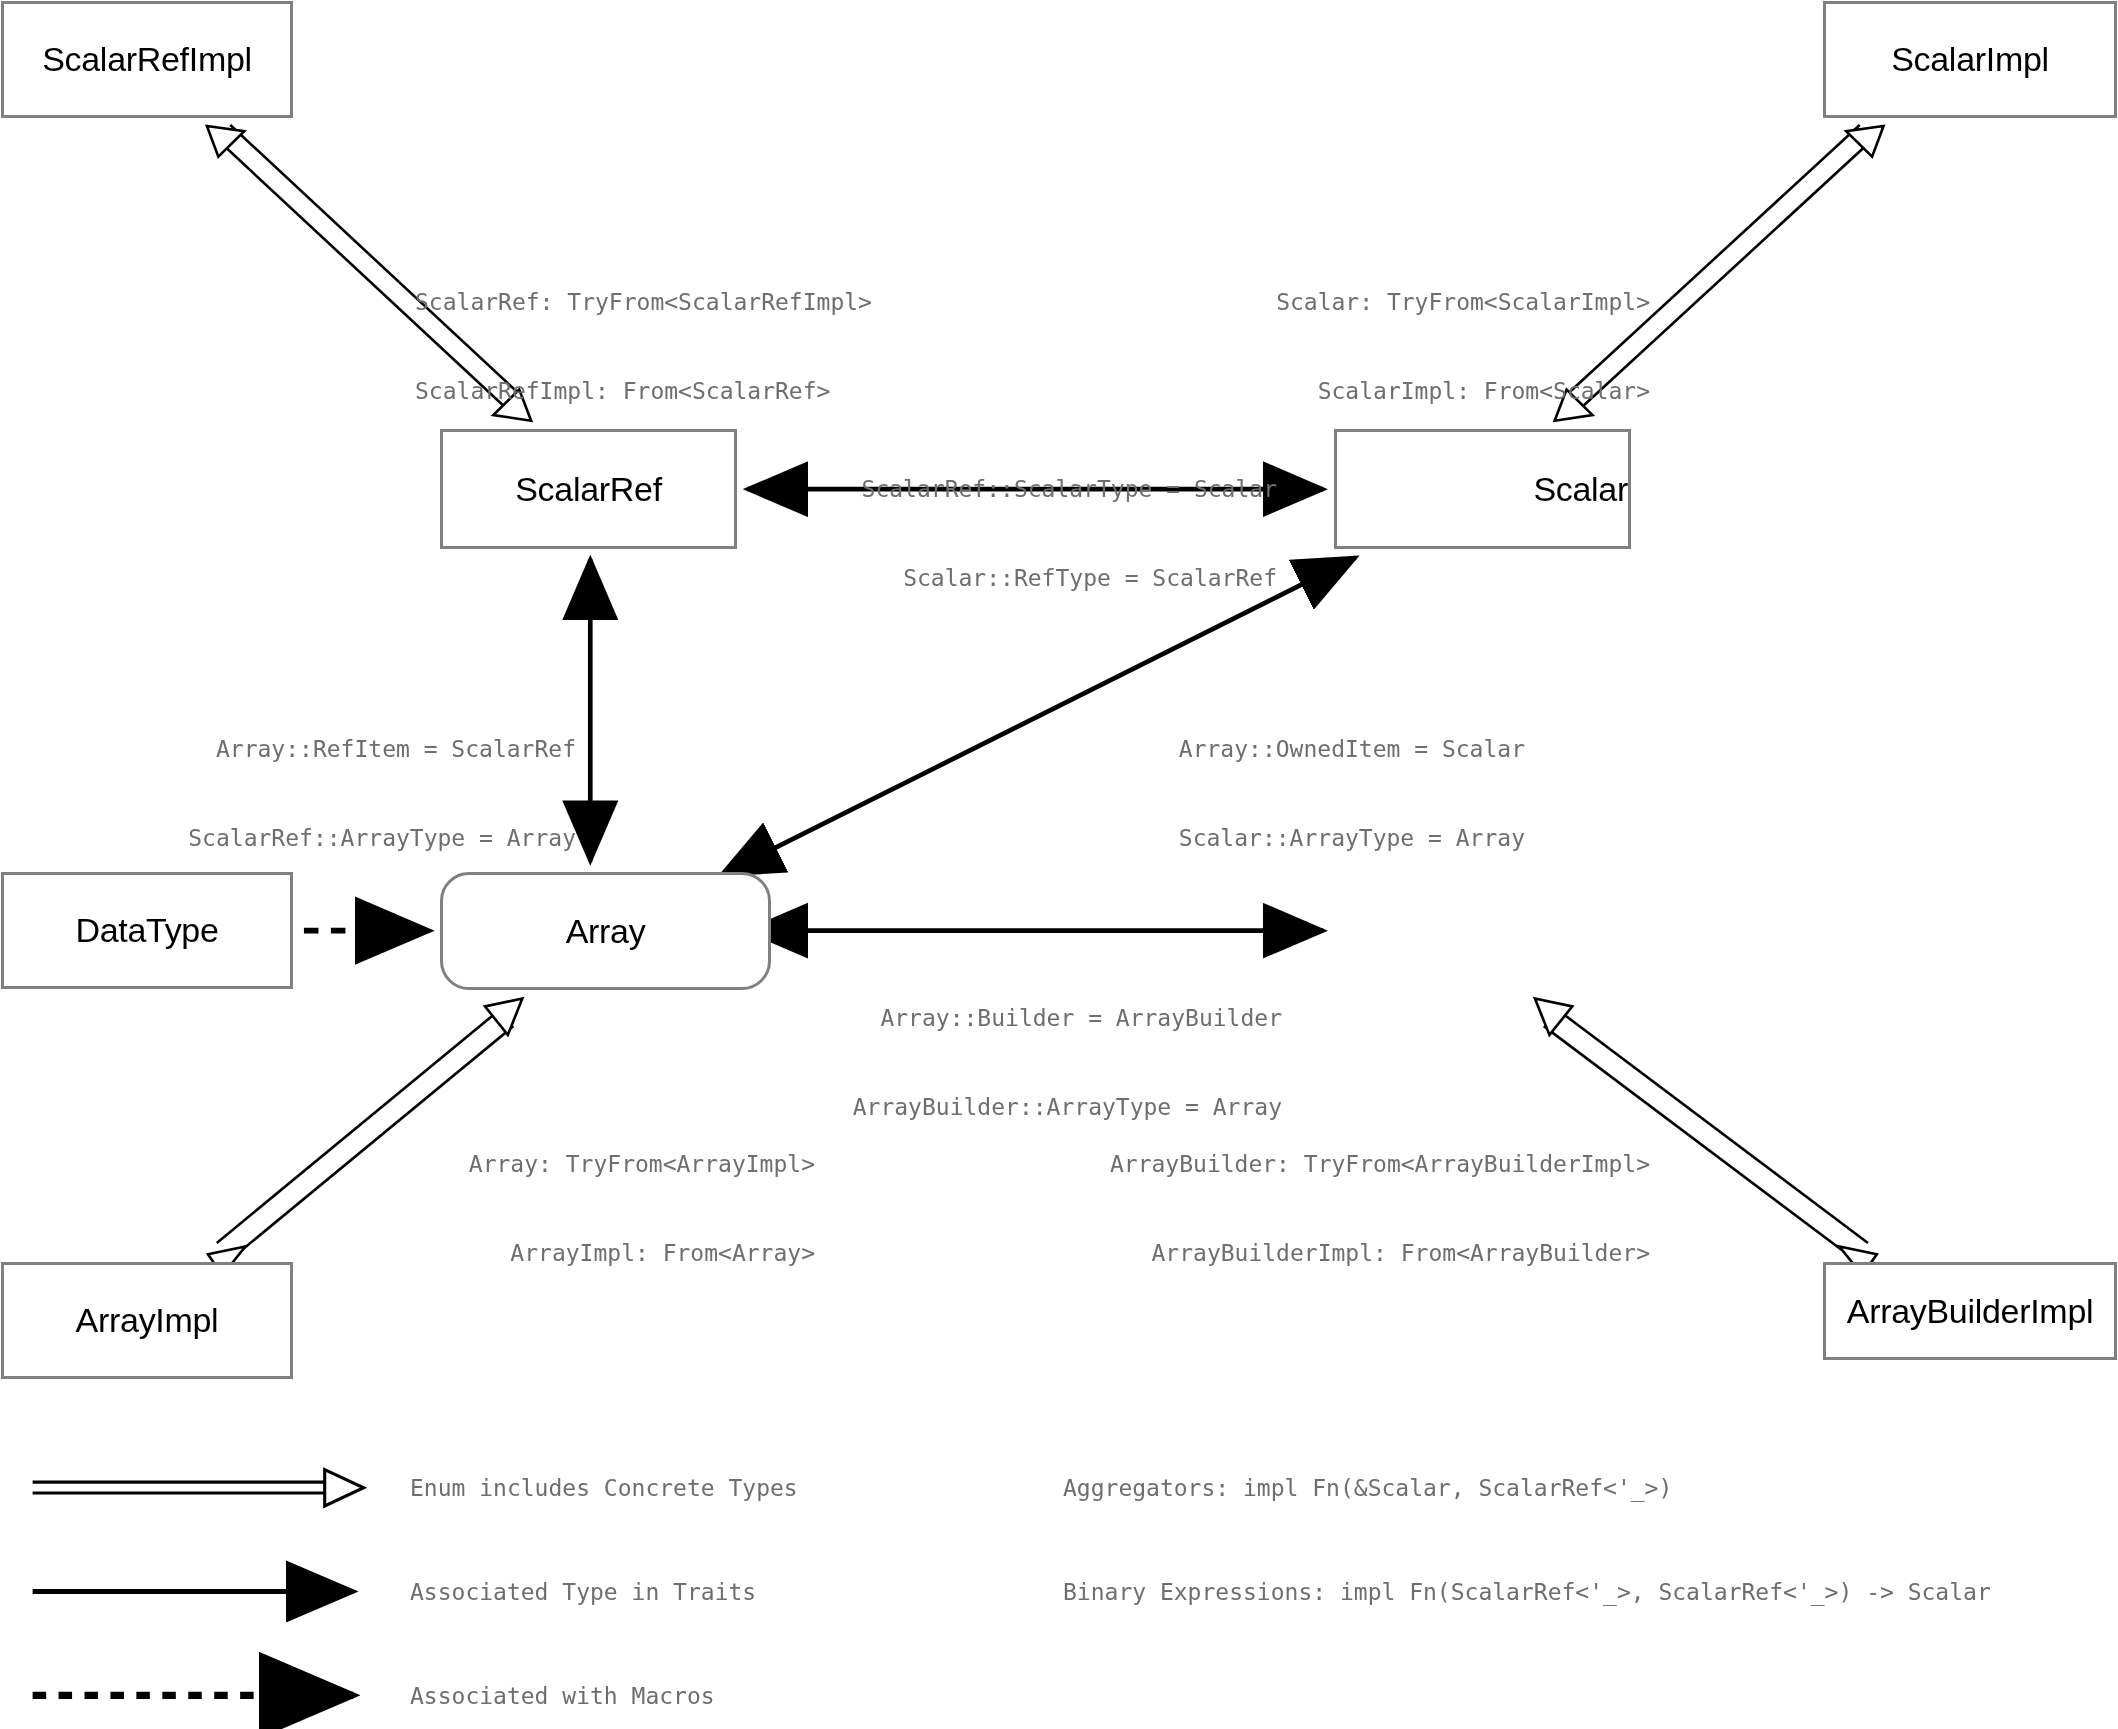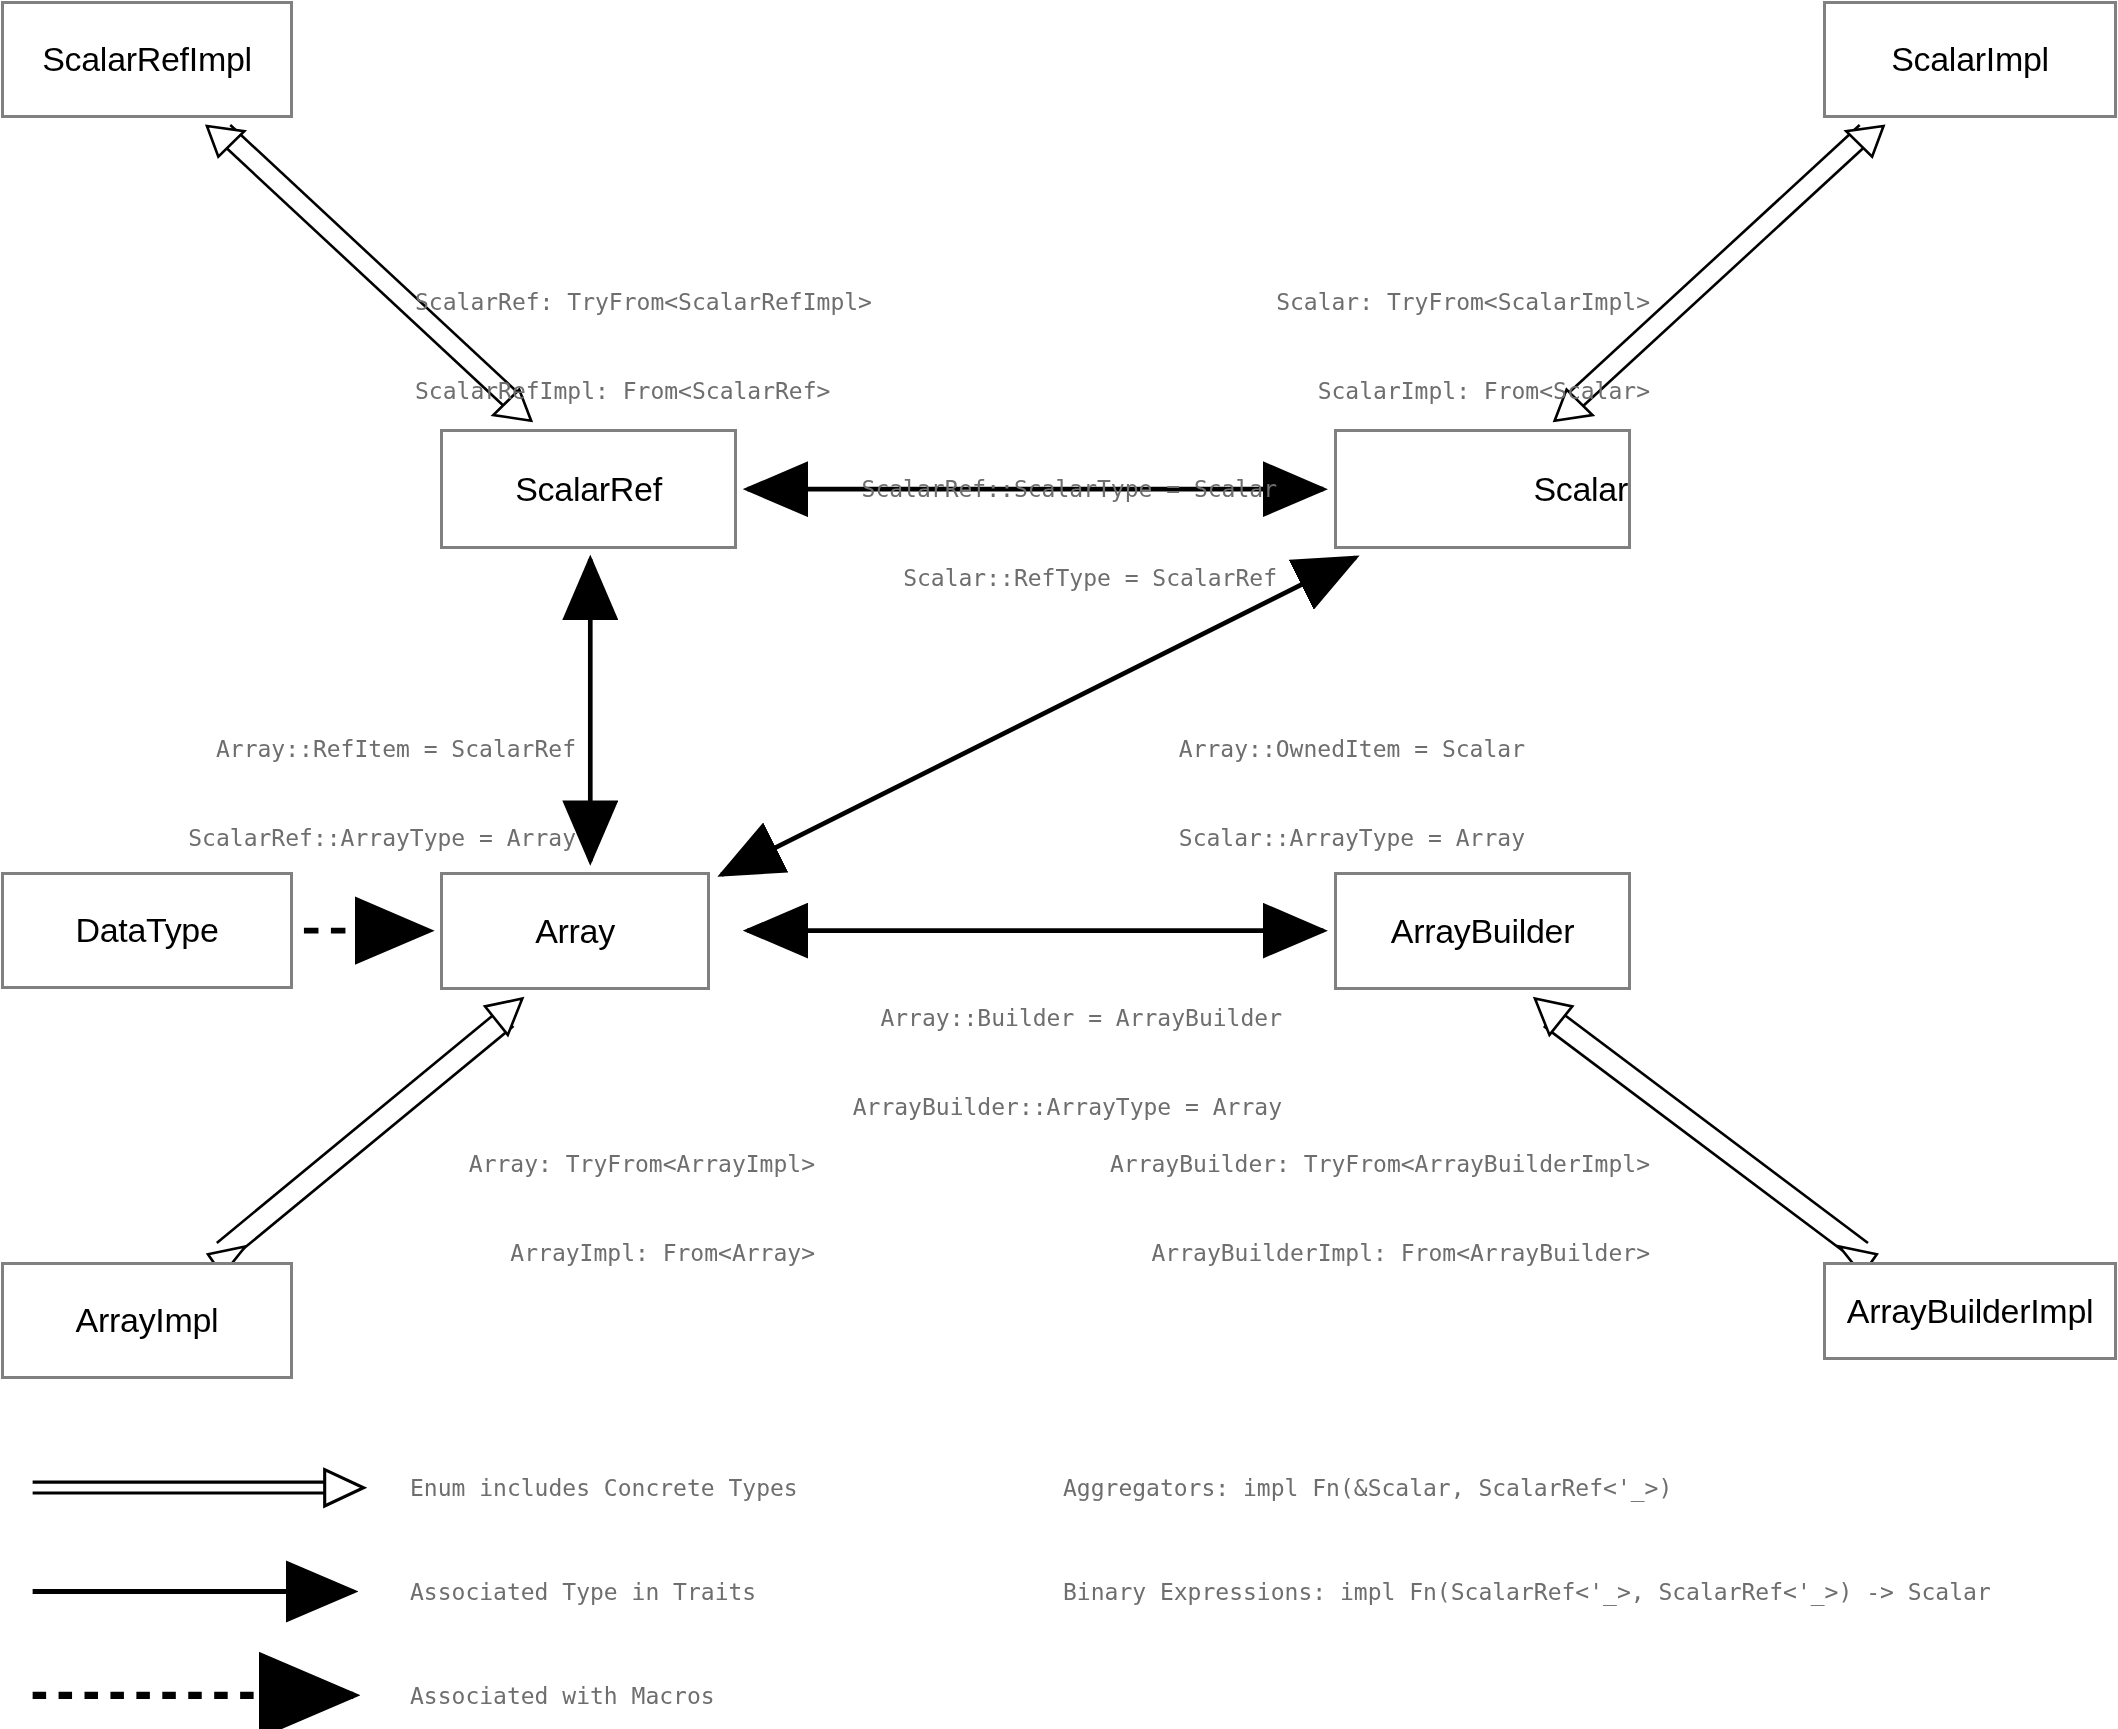--- a/index.html
+++ b/index.html
@@ -147,27 +147,24 @@
   </div>
 
   <div class="node-box" style="left:1334px; top:429px; width:297px; height:120px;justify-content:flex-end;">
     <span class="node-label">Scalar</span>
   </div>
 
   <div class="node-box" style="left:1px; top:872px; width:292px; height:117px;">
     <span class="node-label">DataType</span>
   </div>
 
-  <div class="node-box" style="left:440px; top:872px; width:270px; height:118px;">
+  <div class="node-box" style="left:440px; top:872px; width:331px; height:118px;border-radius:29px;">
     <span class="node-label">Array</span>
   </div>
 
-  <div class="node-box" style="left:1334px; top:872px; width:297px; height:118px;">
-    <span class="node-label">ArrayBuilder</span>
-  </div>
 
   <div class="node-box" style="left:1px; top:1262px; width:292px; height:117px;">
     <span class="node-label">ArrayImpl</span>
   </div>
 
   <div class="node-box" style="left:1823px; top:1262px; width:294px; height:98px;">
     <span class="node-label">ArrayBuilderImpl</span>
   </div>
 
   <div class="edge-label left-align" style="left:415px; top:228px;">

